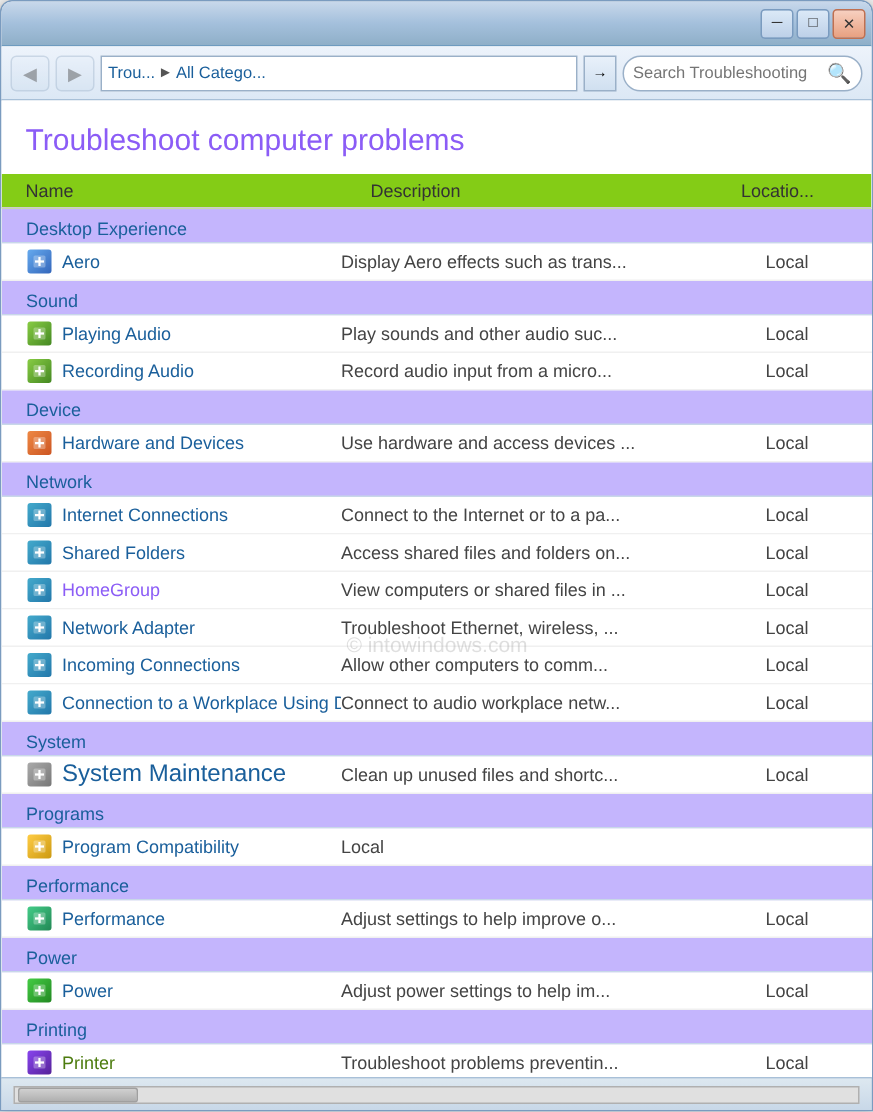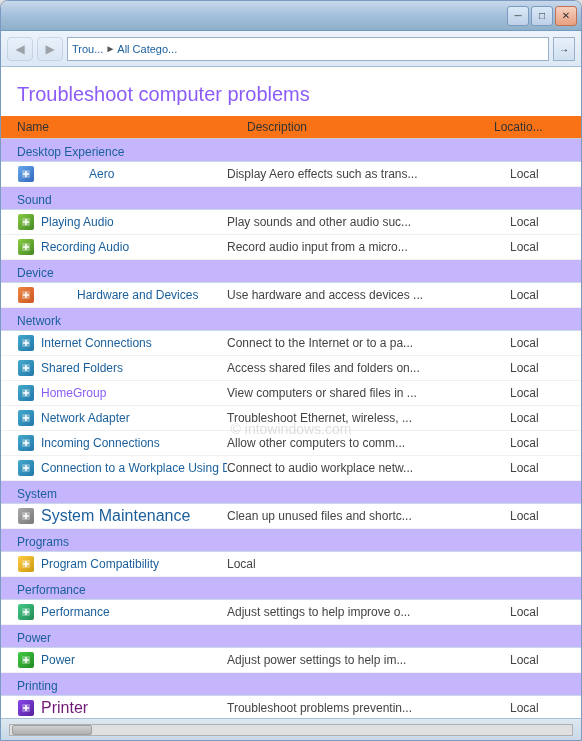--- a/index.html
+++ b/index.html
@@ -182,21 +182,21 @@
       overflow: hidden;
       display: flex;
       flex-direction: column;
     }
 
     .table-header {
       display: flex;
       align-items: center;
       border-bottom: 1px solid #ccc;
       padding: 4px 16px;
-      background: #f97316;
+      background: #84cc16;
     }
 
     .col-name { flex: 0 0 230px; font-weight: normal; color: #333; font-size: 12px; }
     .col-desc { flex: 1; font-weight: normal; color: #333; font-size: 12px; }
     .col-loc { flex: 0 0 55px; font-weight: normal; color: #333; font-size: 12px; }
     .col-scroll { flex: 0 0 16px; }
 
     .table-body {
       flex: 1;
       overflow-y: scroll;
@@ -349,20 +349,24 @@
     <div class="nav-btn disabled">◀</div>
     <div class="nav-btn disabled">▶</div>
     <div class="address-field">
       <div class="address-breadcrumb">
         <span class="addr-part">Trou...</span>
         <span class="addr-sep">►</span>
         <span class="addr-part">All Catego...</span>
       </div>
     </div>
     <div class="addr-go">→</div>
+    <div class="search-box">
+      <input type="text" placeholder="Search Troubleshooting" style="">
+      <span class="search-icon-svg">🔍</span>
+    </div>
   </div>
 
   <div class="main-content">
     <div class="page-title">Troubleshoot computer problems</div>
 
     <div class="table-area">
 
       <div class="table-header">
         <span class="col-name">Name</span>
         <span class="col-desc">Description</span>
@@ -378,21 +382,21 @@
       <div class="item-name-cell">
         <div class="item-icon">
           <div class="icon-img icon-aero">
             <svg width="10" height="10" viewBox="0 0 10 10">
               <rect x="1" y="1" width="8" height="8" fill="rgba(255,255,255,0.3)" rx="1"></rect>
               <line x1="2" y1="5" x2="8" y2="5" stroke="white" stroke-width="1.5"></line>
               <line x1="5" y1="2" x2="5" y2="8" stroke="white" stroke-width="1.5"></line>
             </svg>
           </div>
         </div>
-        <span style="color:#1a5f9b;font-size:12px;margin-left:48px;">Aero</span>
+        <span style="color:#1a5f9b;font-size:12px;">Aero</span>
       </div>
       <div class="item-desc-cell">Display Aero effects such as trans...</div>
       <div class="item-loc-cell">Local</div>
     </div>
           <div class="category-label">Sound</div>
           <div class="item-row">
       <div class="item-name-cell">
         <div class="item-icon">
           <div class="icon-img icon-sound">
             <svg width="10" height="10" viewBox="0 0 10 10">
@@ -428,21 +432,21 @@
       <div class="item-name-cell">
         <div class="item-icon">
           <div class="icon-img icon-device">
             <svg width="10" height="10" viewBox="0 0 10 10">
               <rect x="1" y="1" width="8" height="8" fill="rgba(255,255,255,0.3)" rx="1"></rect>
               <line x1="2" y1="5" x2="8" y2="5" stroke="white" stroke-width="1.5"></line>
               <line x1="5" y1="2" x2="5" y2="8" stroke="white" stroke-width="1.5"></line>
             </svg>
           </div>
         </div>
-        <span style="color:#1a5f9b;font-size:12px;margin-left:36px;">Hardware and Devices</span>
+        <span style="color:#1a5f9b;font-size:12px;">Hardware and Devices</span>
       </div>
       <div class="item-desc-cell">Use hardware and access devices ...</div>
       <div class="item-loc-cell">Local</div>
     </div>
           <div class="category-label">Network</div>
           <div class="item-row">
       <div class="item-name-cell">
         <div class="item-icon">
           <div class="icon-img icon-network">
             <svg width="10" height="10" viewBox="0 0 10 10">
@@ -609,21 +613,21 @@
       <div class="item-name-cell">
         <div class="item-icon">
           <div class="icon-img icon-printing">
             <svg width="10" height="10" viewBox="0 0 10 10">
               <rect x="1" y="1" width="8" height="8" fill="rgba(255,255,255,0.3)" rx="1"></rect>
               <line x1="2" y1="5" x2="8" y2="5" stroke="white" stroke-width="1.5"></line>
               <line x1="5" y1="2" x2="5" y2="8" stroke="white" stroke-width="1.5"></line>
             </svg>
           </div>
         </div>
-        <span style="color:#701a75;font-size:16px;">Printer</span>
+        <span style="color:#4d7c0f;font-size:12px;">Printer</span>
       </div>
       <div class="item-desc-cell">Troubleshoot problems preventin...</div>
       <div class="item-loc-cell">Local</div>
     </div>
         </div>
     </div>
   </div>
 
   <div class="status-bar">
     <div class="scrollbar-h">

